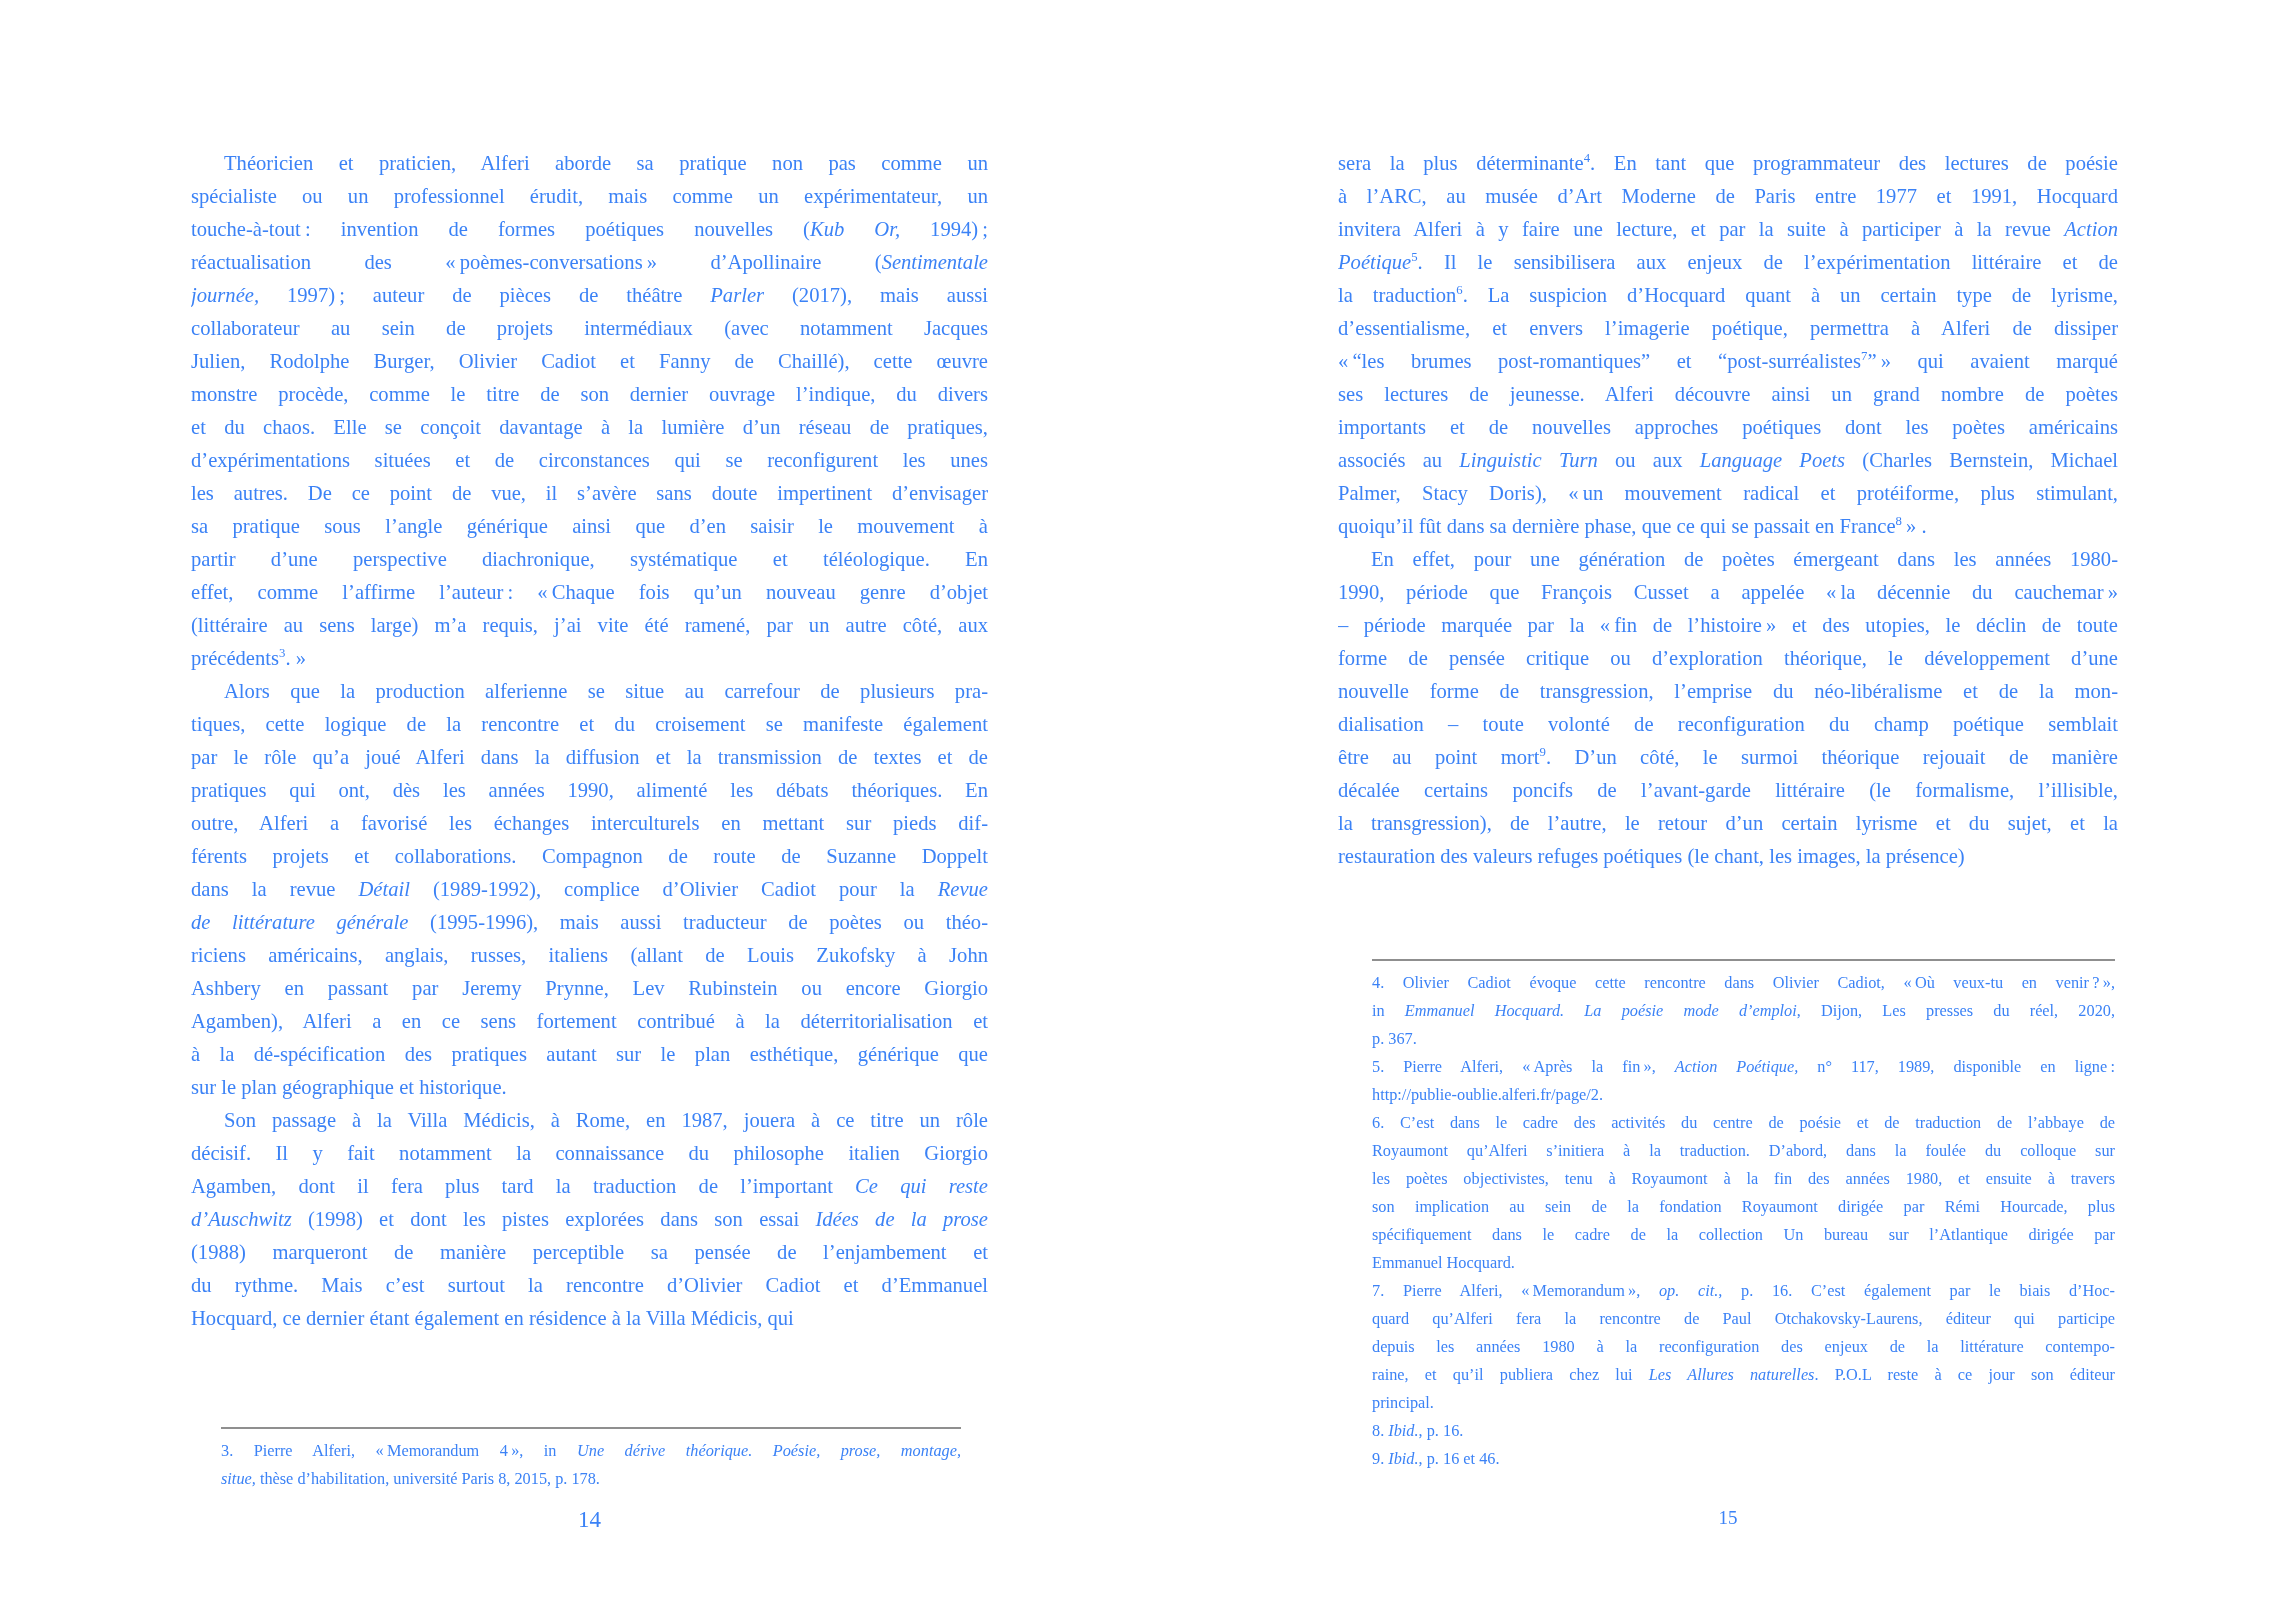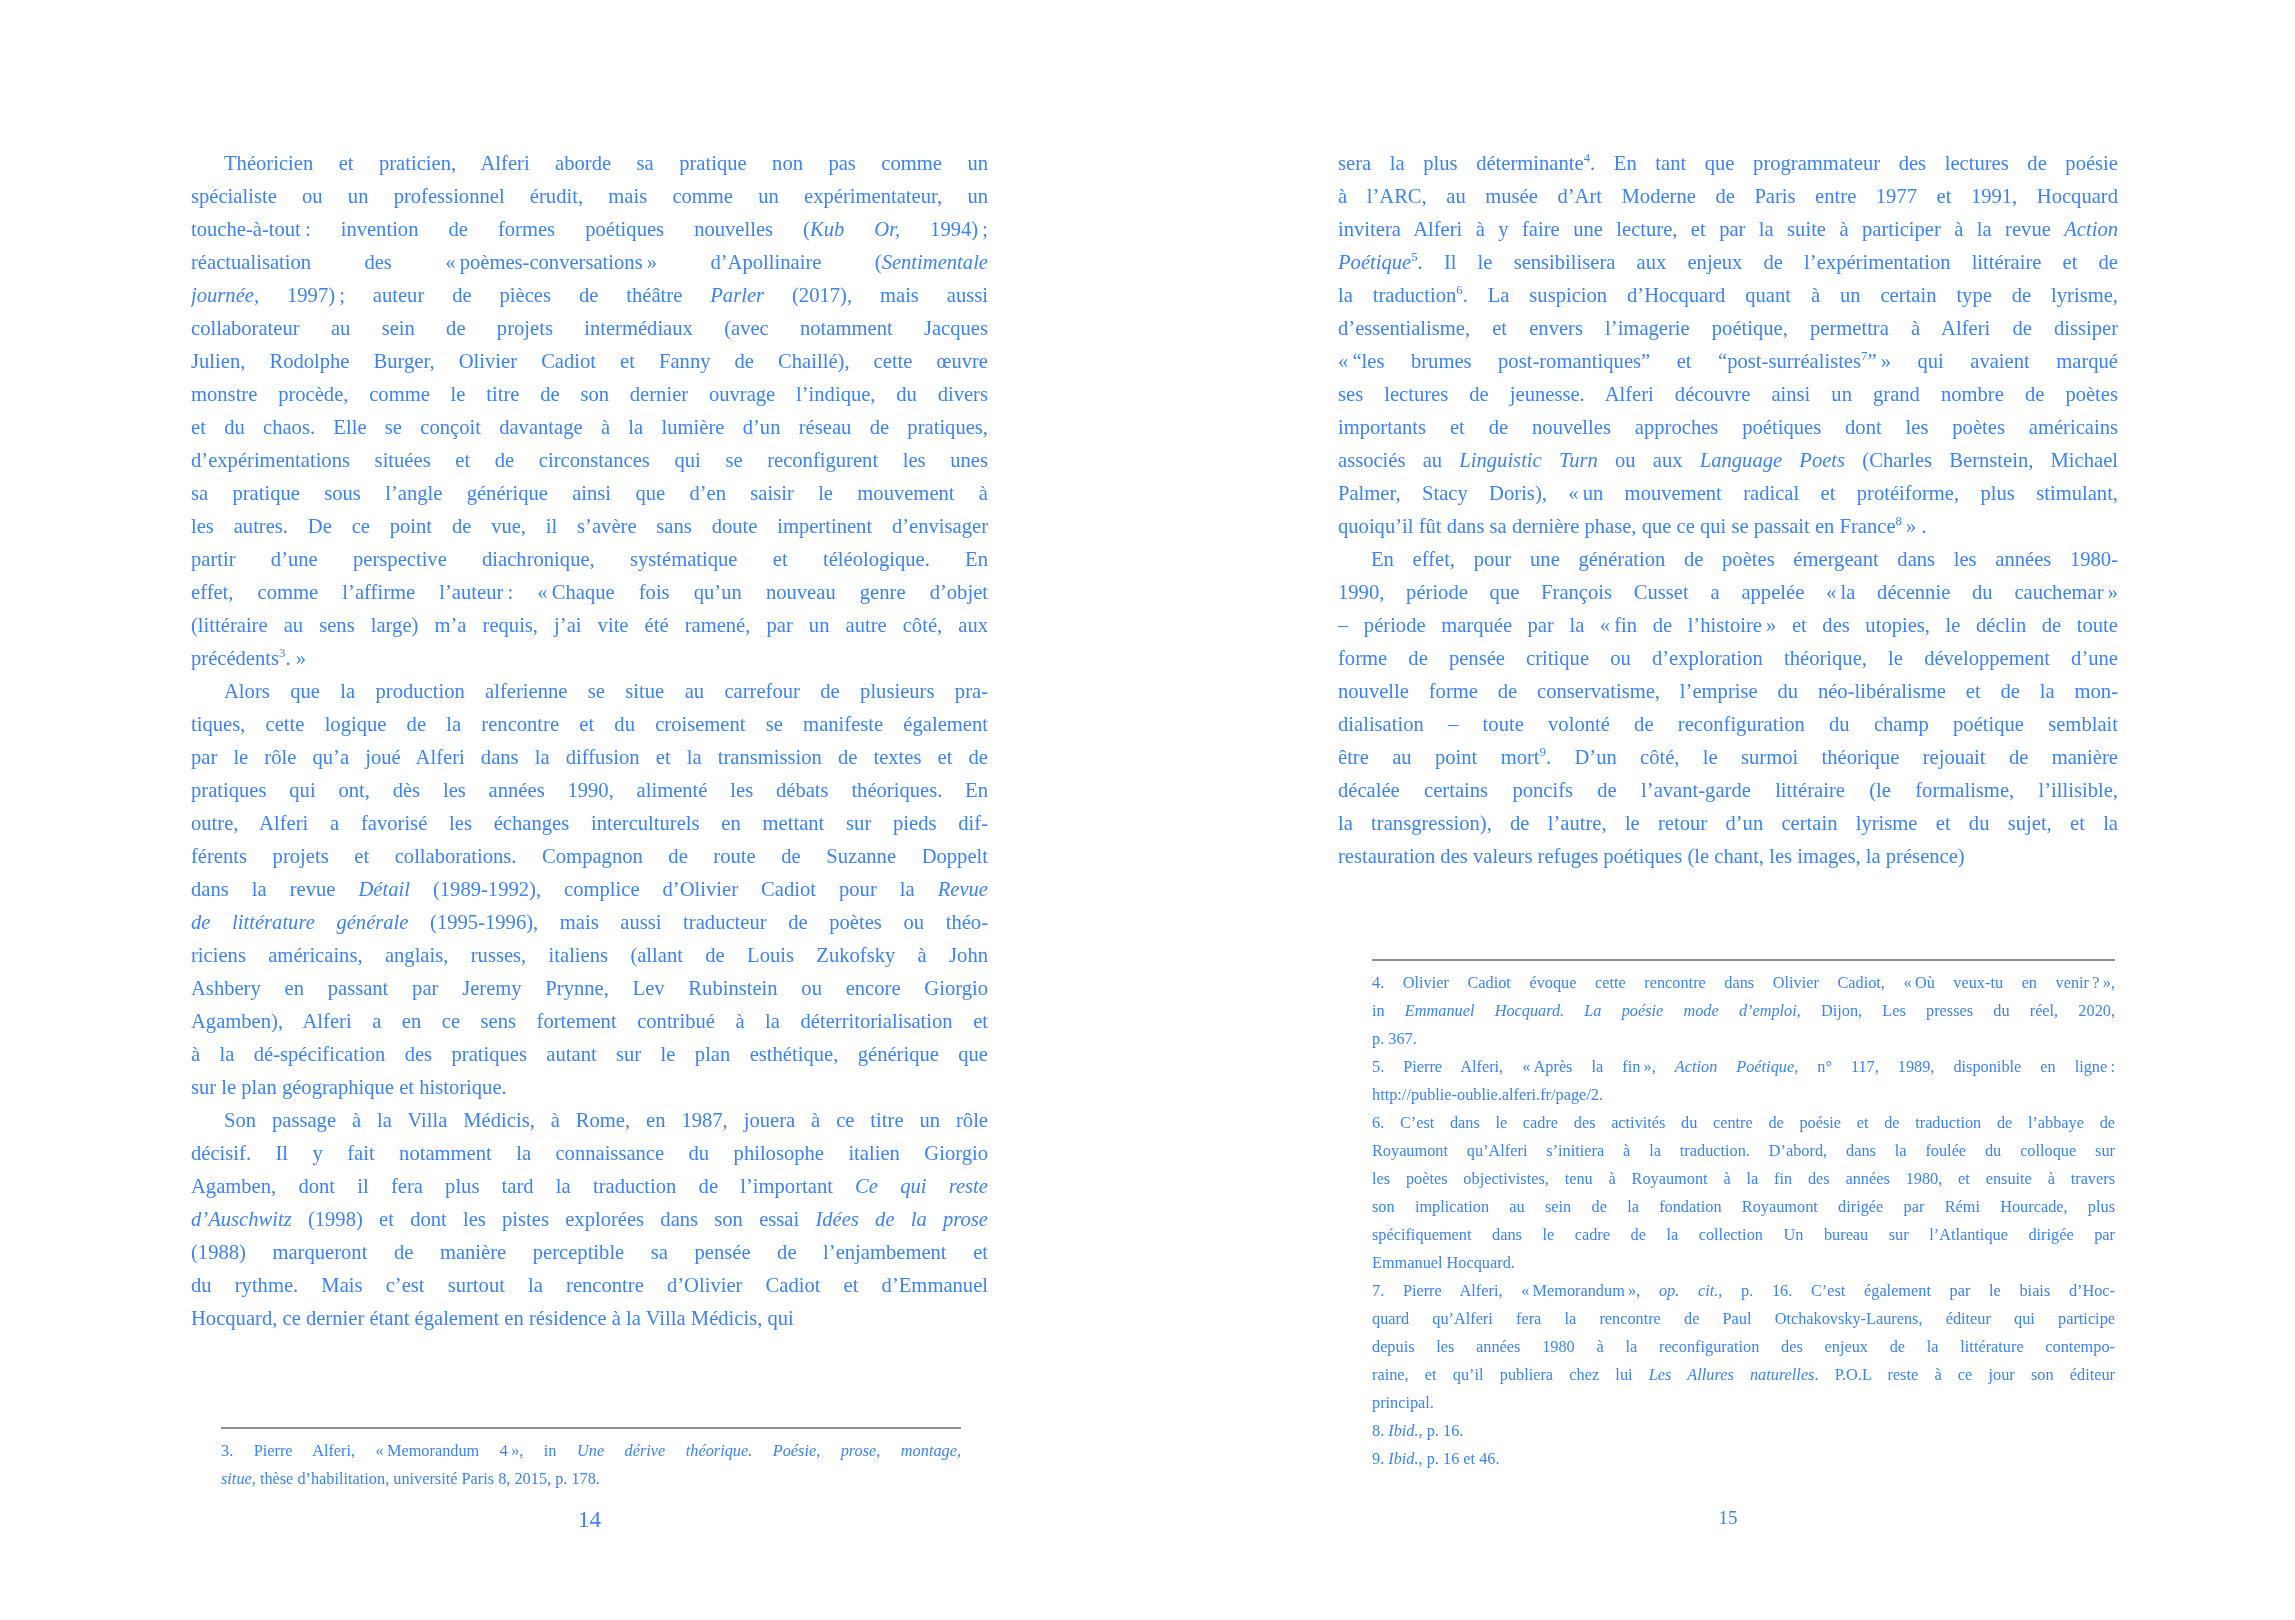--- a/index.html
+++ b/index.html
@@ -42,22 +42,22 @@
         <div class="line main-line indent">Théoricien et praticien, Alferi aborde sa pratique non pas comme un</div>
         <div class="line main-line">spécialiste ou un professionnel érudit, mais comme un expérimentateur, un</div>
         <div class="line main-line">touche-à-tout : invention de formes poétiques nouvelles (<i>Kub Or,</i> 1994) ;</div>
         <div class="line main-line">réactualisation des « poèmes-conversations » d’Apollinaire (<i>Sentimentale</i></div>
         <div class="line main-line"><i>journée,</i> 1997) ; auteur de pièces de théâtre <i>Parler</i> (2017), mais aussi</div>
         <div class="line main-line">collaborateur au sein de projets intermédiaux (avec notamment Jacques</div>
         <div class="line main-line">Julien, Rodolphe Burger, Olivier Cadiot et Fanny de Chaillé), cette œuvre</div>
         <div class="line main-line">monstre procède, comme le titre de son dernier ouvrage l’indique, du divers</div>
         <div class="line main-line">et du chaos. Elle se conçoit davantage à la lumière d’un réseau de pratiques,</div>
         <div class="line main-line">d’expérimentations situées et de circonstances qui se reconfigurent les unes</div>
+        <div class="line main-line">les autres. De ce point de vue, il s’avère sans doute impertinent d’envisager</div>
         <div class="line main-line">sa pratique sous l’angle générique ainsi que d’en saisir le mouvement à</div>
-        <div class="line main-line">les autres. De ce point de vue, il s’avère sans doute impertinent d’envisager</div>
         <div class="line main-line">partir d’une perspective diachronique, systématique et téléologique. En</div>
         <div class="line main-line">effet, comme l’affirme l’auteur : « Chaque fois qu’un nouveau genre d’objet</div>
         <div class="line main-line">(littéraire au sens large) m’a requis, j’ai vite été ramené, par un autre côté, aux</div>
         <div class="line main-line last">précédents<sup>3</sup>. »</div>
         <div class="line main-line indent">Alors que la production alferienne se situe au carrefour de plusieurs pra-</div>
         <div class="line main-line">tiques, cette logique de la rencontre et du croisement se manifeste également</div>
         <div class="line main-line">par le rôle qu’a joué Alferi dans la diffusion et la transmission de textes et de</div>
         <div class="line main-line">pratiques qui ont, dès les années 1990, alimenté les débats théoriques. En</div>
         <div class="line main-line">outre, Alferi a favorisé les échanges interculturels en mettant sur pieds dif-</div>
         <div class="line main-line">férents projets et collaborations. Compagnon de route de Suzanne Doppelt</div>
@@ -95,21 +95,21 @@
         <div class="line main-line">« “les brumes post-romantiques” et “post-surréalistes<sup>7</sup>” » qui avaient marqué</div>
         <div class="line main-line">ses lectures de jeunesse. Alferi découvre ainsi un grand nombre de poètes</div>
         <div class="line main-line">importants et de nouvelles approches poétiques dont les poètes américains</div>
         <div class="line main-line">associés au <i>Linguistic Turn</i> ou aux <i>Language Poets</i> (Charles Bernstein, Michael</div>
         <div class="line main-line">Palmer, Stacy Doris), « un mouvement radical et protéiforme, plus stimulant,</div>
         <div class="line main-line last">quoiqu’il fût dans sa dernière phase, que ce qui se passait en France<sup>8</sup> » .</div>
         <div class="line main-line indent">En effet, pour une génération de poètes émergeant dans les années 1980-</div>
         <div class="line main-line">1990, période que François Cusset a appelée « la décennie du cauchemar »</div>
         <div class="line main-line">– période marquée par la « fin de l’histoire » et des utopies, le déclin de toute</div>
         <div class="line main-line">forme de pensée critique ou d’exploration théorique, le développement d’une</div>
-        <div class="line main-line">nouvelle forme de conservatisme, l’emprise du néo-libéralisme et de la mon-</div>
+        <div class="line main-line">nouvelle forme de transgression, l’emprise du néo-libéralisme et de la mon-</div>
         <div class="line main-line">dialisation – toute volonté de reconfiguration du champ poétique semblait</div>
         <div class="line main-line">être au point mort<sup>9</sup>. D’un côté, le surmoi théorique rejouait de manière</div>
         <div class="line main-line">décalée certains poncifs de l’avant-garde littéraire (le formalisme, l’illisible,</div>
         <div class="line main-line">la transgression), de l’autre, le retour d’un certain lyrisme et du sujet, et la</div>
         <div class="line main-line last">restauration des valeurs refuges poétiques (le chant, les images, la présence)</div>
       </div>
     <div class="abs rule-right"></div>
     <div class="abs fnotes-right">
         <div class="line fn-line">4. Olivier Cadiot évoque cette rencontre dans Olivier Cadiot, « Où veux-tu en venir ? »,</div>
         <div class="line fn-line">in <i>Emmanuel Hocquard. La poésie mode d’emploi</i>, Dijon, Les presses du réel, 2020,</div>

